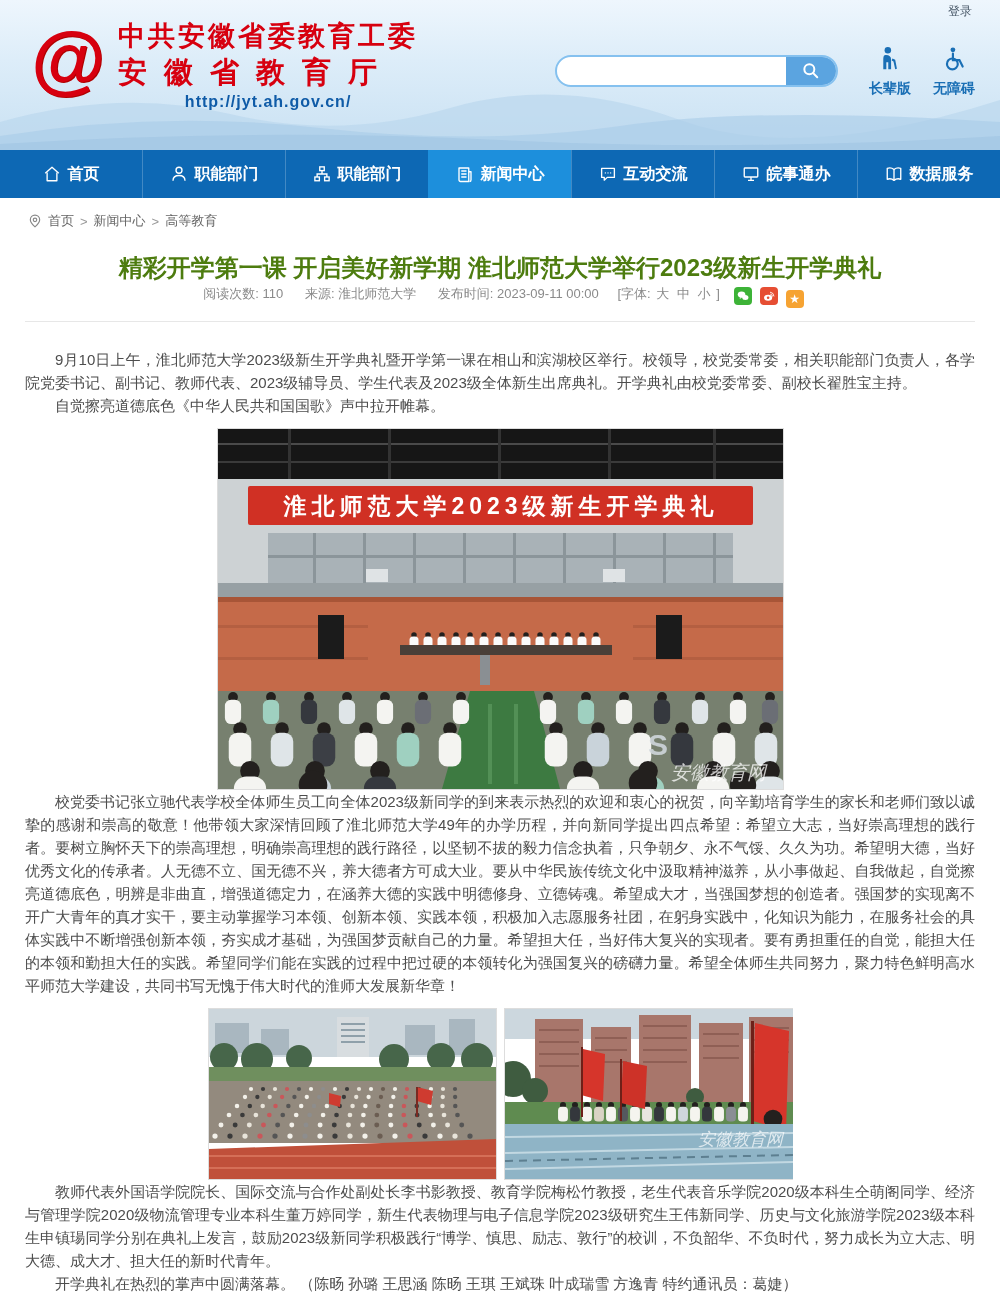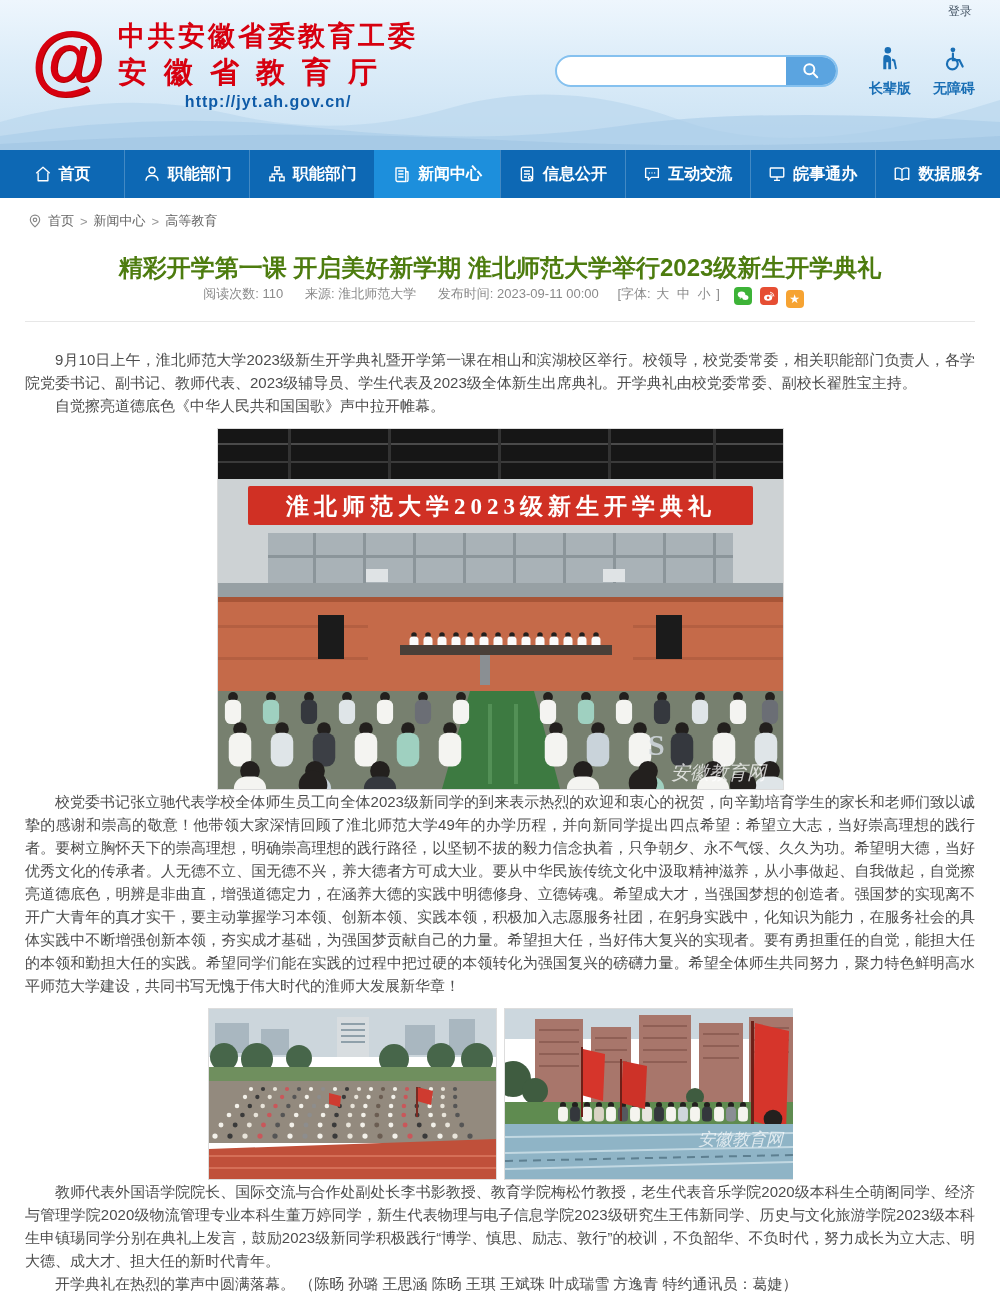--- a/index.html
+++ b/index.html
@@ -45,21 +45,21 @@
   .share-wechat{background:#3db337;}
   .share-weibo{background:#e64e33;}
   .share-fav{background:#f6a332;color:#fff;font-size:12px;line-height:18px;}
   .divider{margin:13px 25px 0;border-bottom:1px solid #e7e7e7;}
 
   .article-body{margin:26px 25px 0;font-size:15px;line-height:23px;color:#4d4d4d;text-align:justify;}
   .article-body p{margin:0;text-indent:2em;}
 
   .photo{margin:11px auto 0;border:1px solid #ddd;box-sizing:border-box;}
   .photo svg{display:block;}
-  .photo-lg{width:567px;height:362px;font-family:Liberation Serif, serif;}
+  .photo-lg{width:567px;height:362px;}
   .photo-row{margin-top:11px;display:flex;justify-content:center;gap:7px;}
   .photo-sm{width:289px;height:172px;margin:0;}
 </style>
 </head>
 <body>
 
 <div class="page">
 
   <header class="site-header">
     <svg class="mountains" viewBox="0 0 1000 80" preserveAspectRatio="none">
@@ -131,28 +131,20 @@
         </svg>
       <span>职能部门</span>
     </div>
     <div class="nav-item active">
       <svg class="nic" viewBox="0 0 24 24" fill="none" stroke="#fff" stroke-width="1.8" stroke-linejoin="round">
           <path d="M4 4h13v18H6a2 2 0 0 1-2-2z"></path>
           <path d="M17 9h3v11a2 2 0 0 1-2 2"></path>
           <path d="M7 8h7M7 12h7M7 16h7"></path>
         </svg>
       <span>新闻中心</span>
-    </div>
-    <div class="nav-item">
-      <svg class="nic" viewBox="0 0 24 24" fill="none" stroke="#fff" stroke-width="1.8">
-          <rect x="4.5" y="3" width="15" height="18" rx="2"></rect>
-          <path d="M8 8h8M8 12h8M8 16h4"></path>
-          <circle cx="16" cy="17" r="2.2"></circle>
-        </svg>
-      <span>信息公开</span>
     </div>
     <div class="nav-item">
       <svg class="nic" viewBox="0 0 24 24" fill="none" stroke="#fff" stroke-width="1.8" stroke-linejoin="round">
           <path d="M3.5 4.5h17v12h-9.5l-4 3.7v-3.7h-3.5z"></path>
           <circle cx="8.5" cy="10.5" r="0.9" fill="#fff" stroke="none"></circle>
           <circle cx="12" cy="10.5" r="0.9" fill="#fff" stroke="none"></circle>
           <circle cx="15.5" cy="10.5" r="0.9" fill="#fff" stroke="none"></circle>
         </svg>
       <span>互动交流</span>
     </div>

